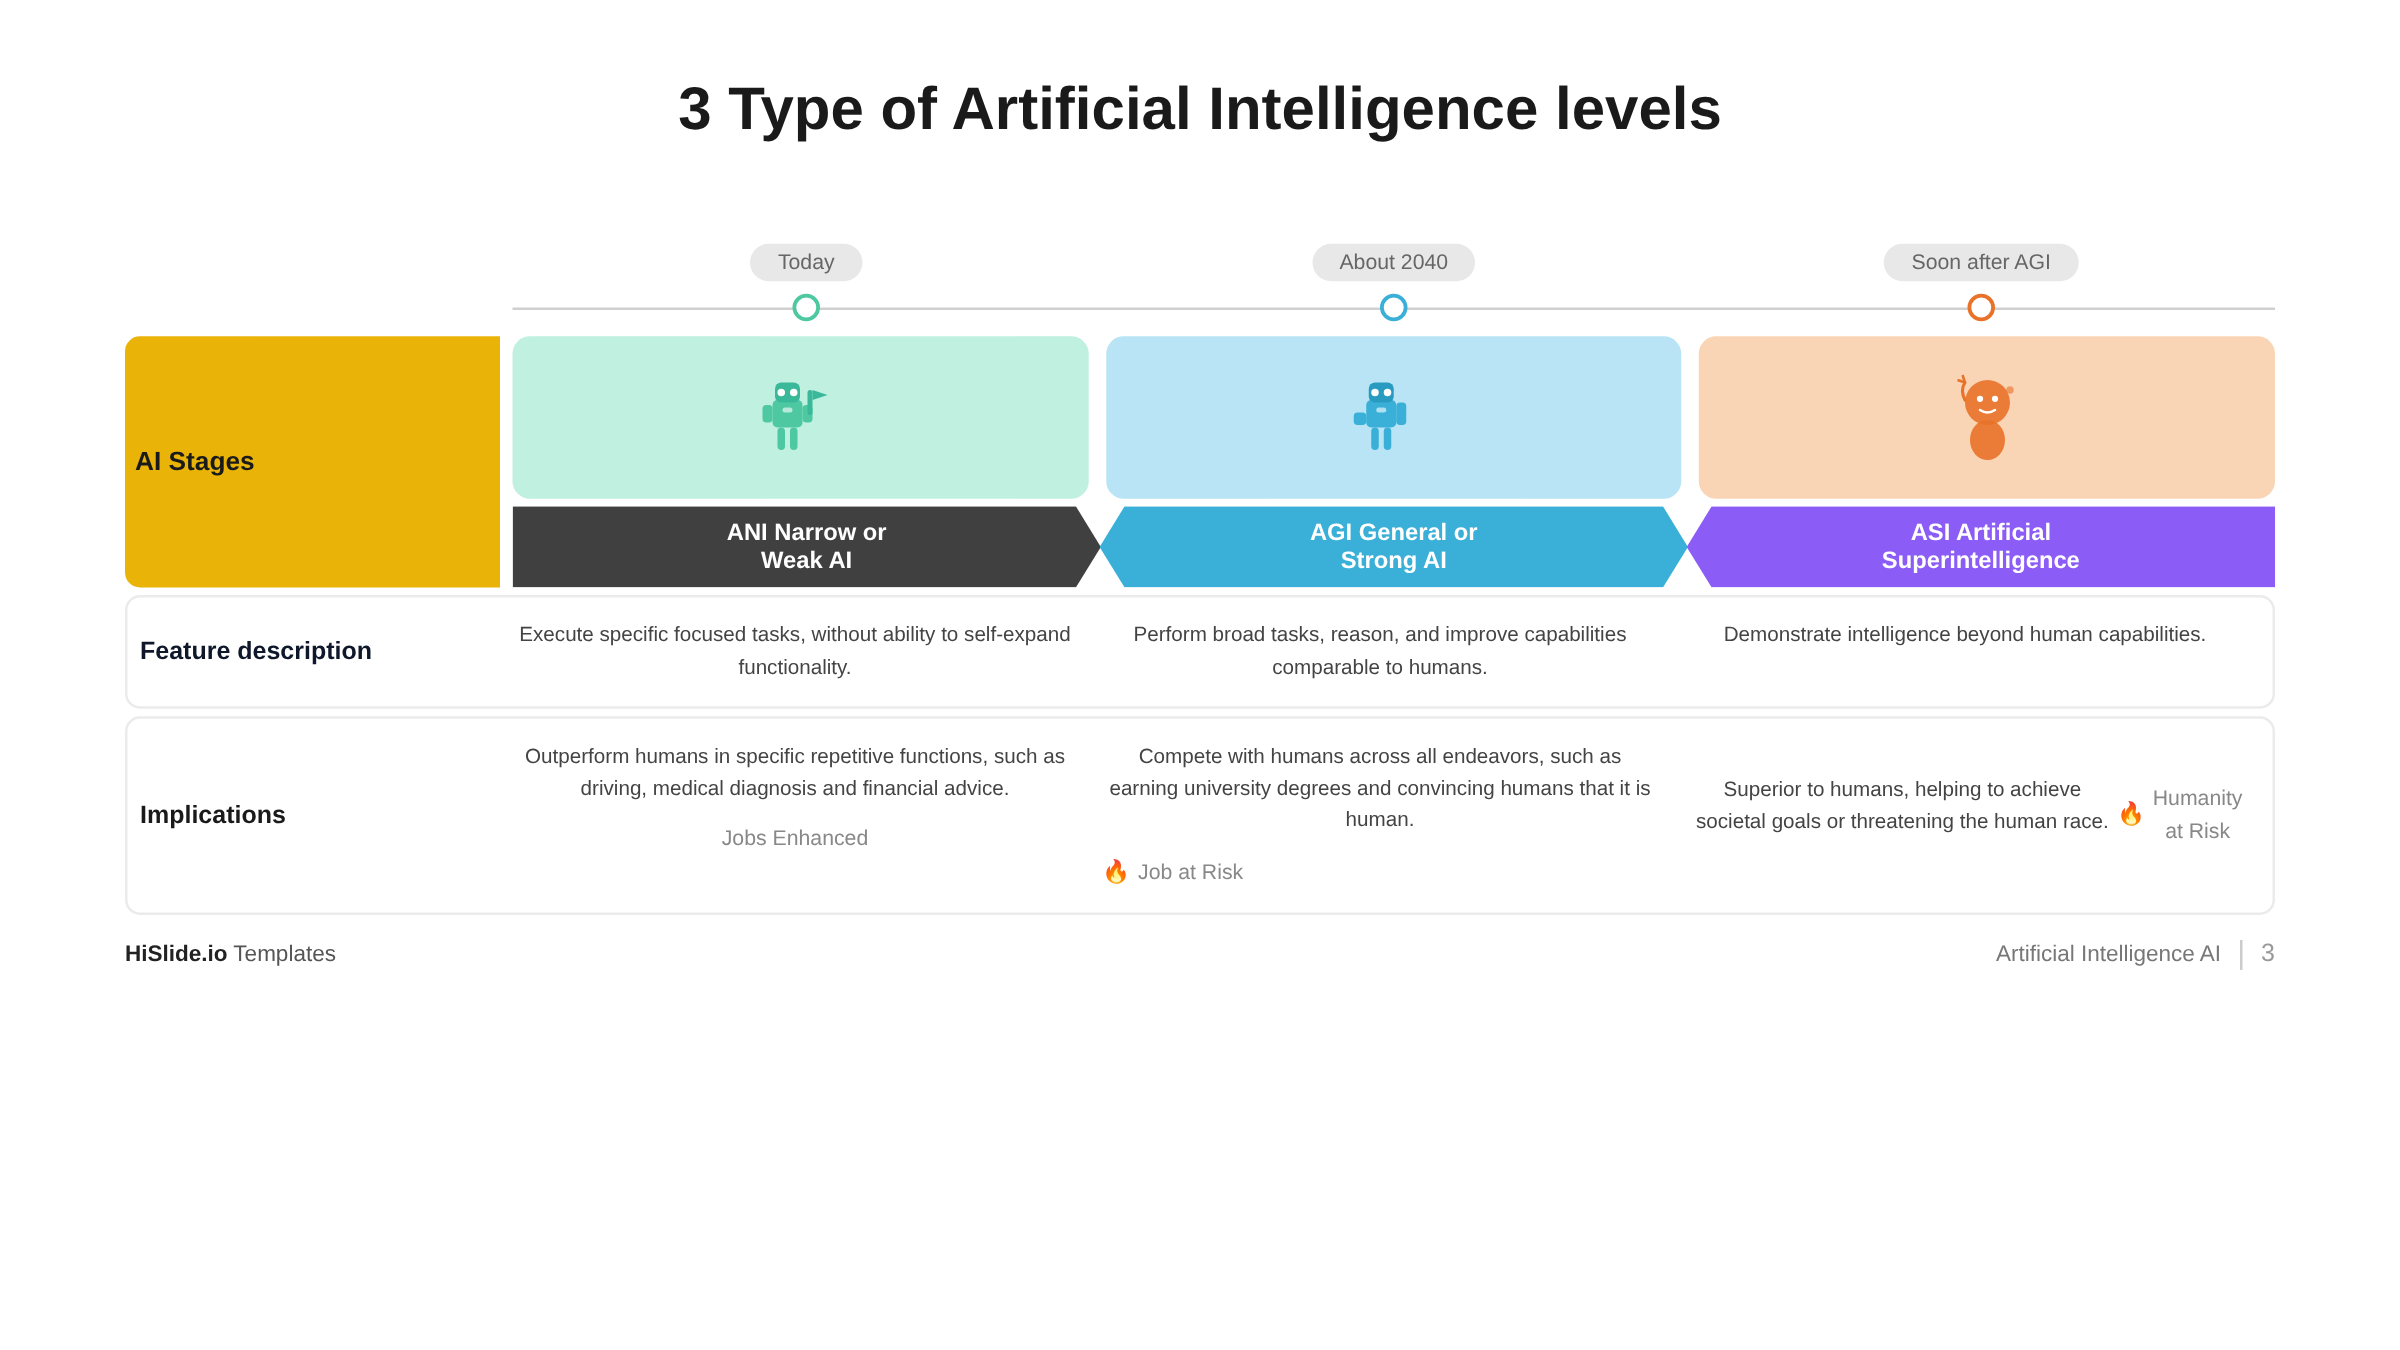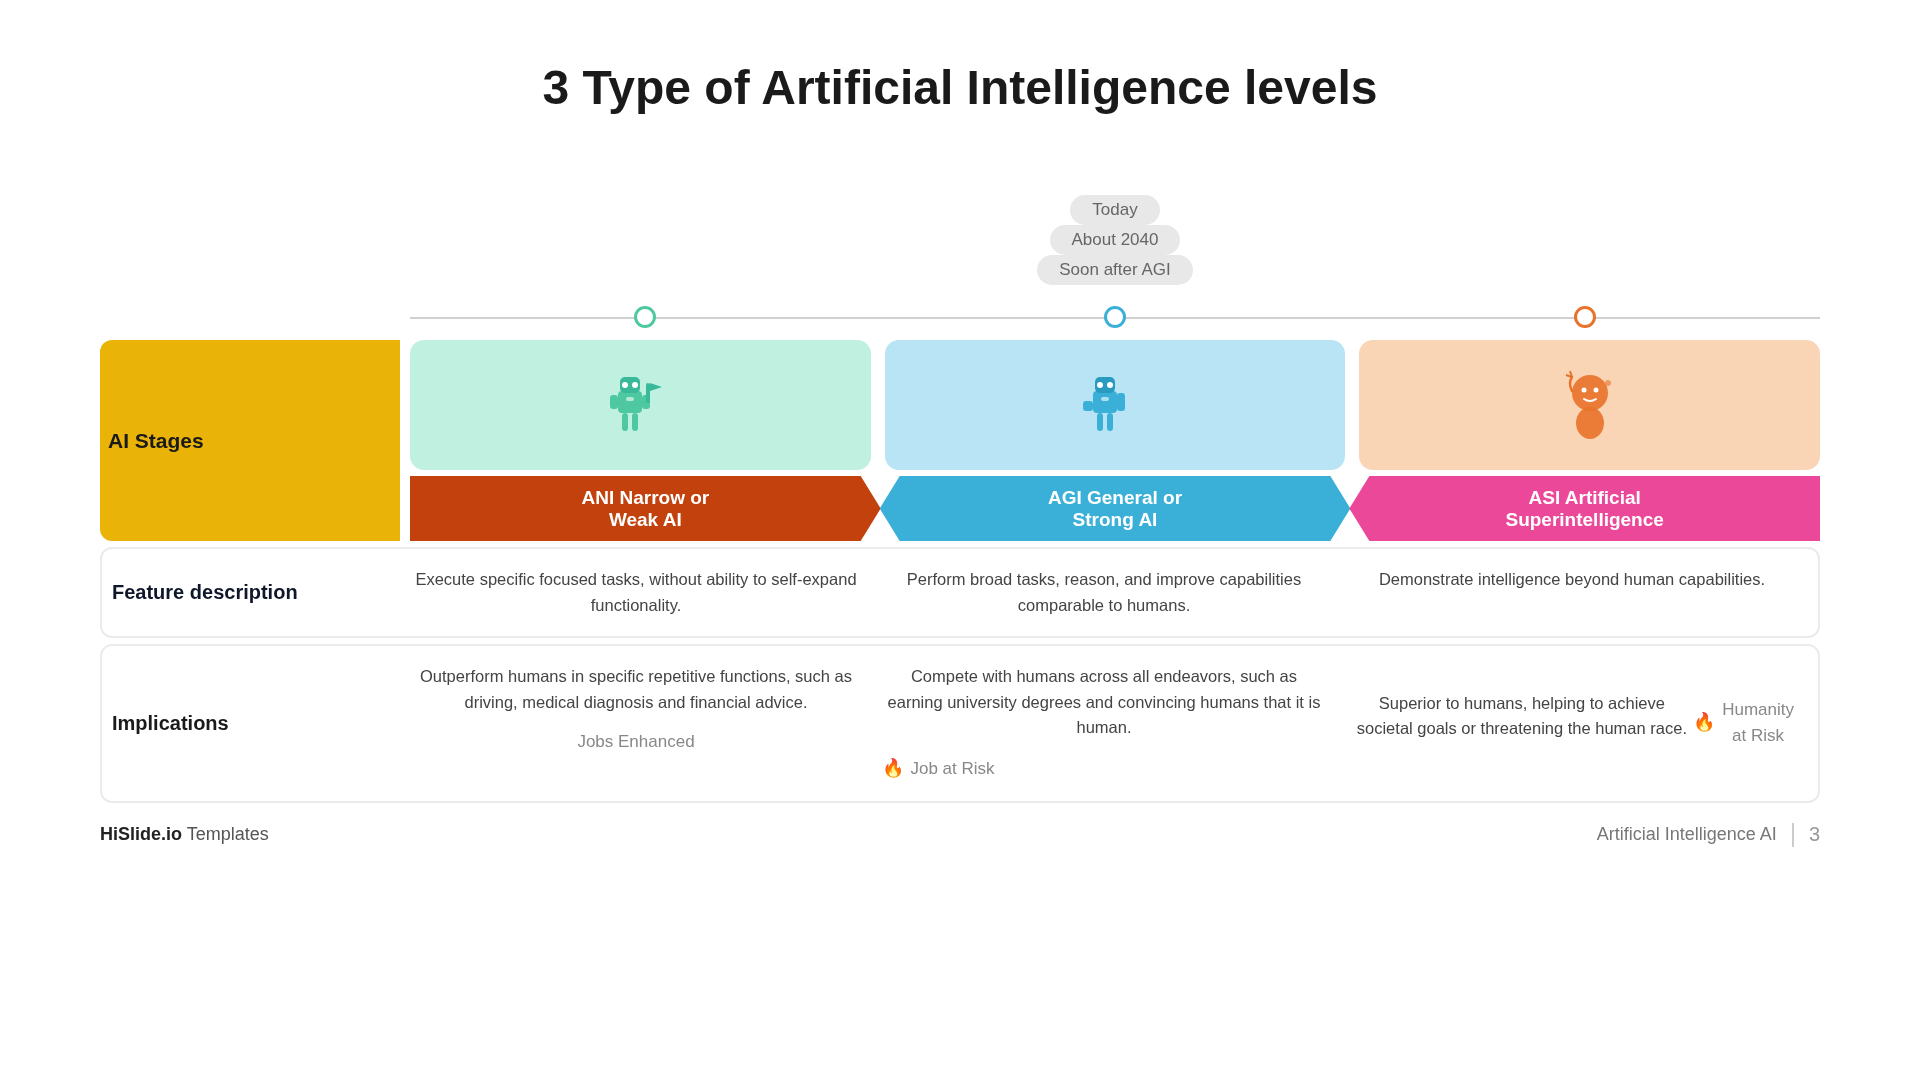--- a/index.html
+++ b/index.html
@@ -63,22 +63,21 @@
     }
 
     .bottom-num {
       font-size: 20px;
       color: #999;
     }
 
     .labels-row {
       display: flex;
       margin-left: 310px;
-      margin-bottom: 15px;
-      flex-direction: column;
+      margin-bottom: 4px;
     }
 
     .label-item {
       flex: 1;
       display: flex;
       justify-content: center;
     }
 
     .label-pill {
       background: #e8e8e8;
@@ -146,33 +145,33 @@
       display: flex;
       align-items: center;
       justify-content: center;
       text-align: center;
       font-size: 19px;
       font-weight: 700;
       color: white;
     }
 
     .arr-teal {
-      background: #c2410c;
+      background: #404040;
       clip-path: polygon(0 0, calc(100% - 20px) 0, 100% 50%, calc(100% - 20px) 100%, 0 100%);
       margin-right: -1px;
     }
 
     .arr-cyan {
       background: #3ab0d8;
       clip-path: polygon(20px 0, calc(100% - 20px) 0, 100% 50%, calc(100% - 20px) 100%, 20px 100%, 0 50%);
       margin-right: -1px;
     }
 
     .arr-orange {
-      background: #ec4899;
+      background: #8b5cf6;
       clip-path: polygon(20px 0, 100% 0, 100% 100%, 20px 100%, 0 50%);
     }
 
     .row-cell {
       flex: 1;
       text-align: center;
       font-size: 16.5px;
       line-height: 1.55;
       color: #444;
       padding: 0 12px;

